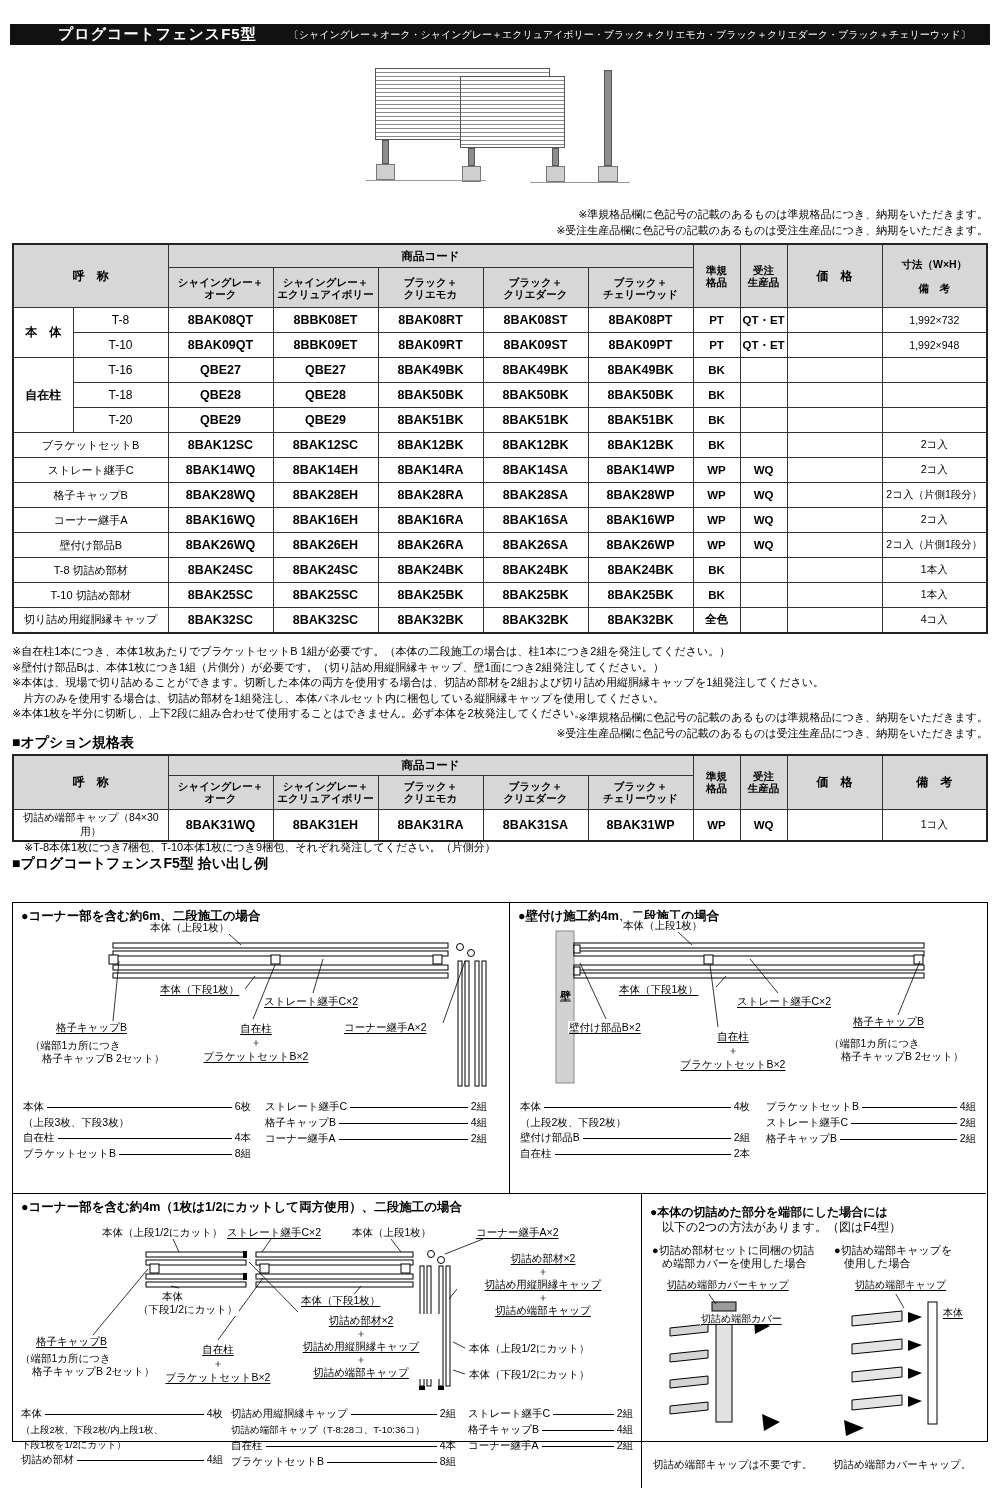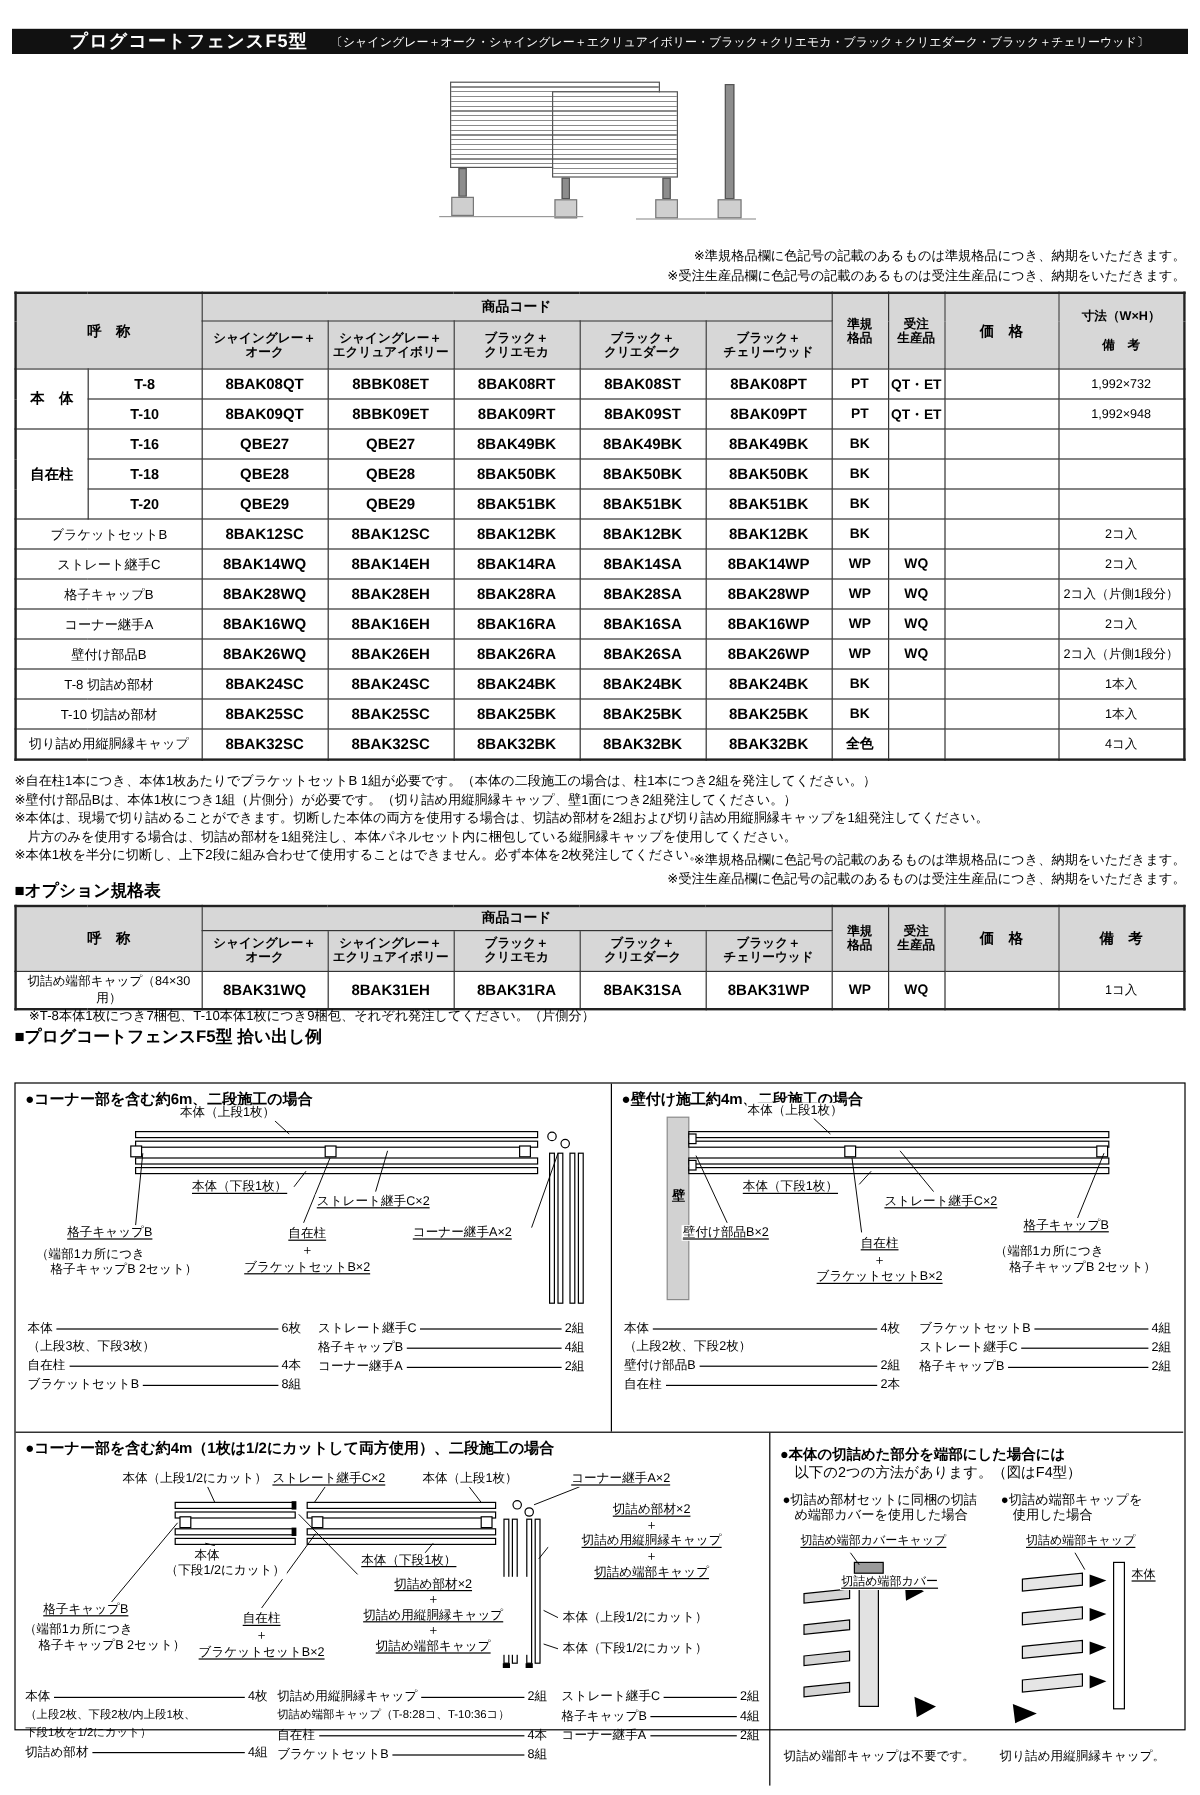--- a/index.html
+++ b/index.html
@@ -3,23 +3,23 @@
 <meta charset="utf-8">
 <style>
   * { margin:0; padding:0; box-sizing:border-box; }
   html,body { width:1000px; height:1496px; background:#fff; }
   body { font-family:"Liberation Sans","DejaVu Sans",sans-serif; color:#000; position:relative; overflow:hidden; }
   .page { position:absolute; inset:0; }
   .abs { position:absolute; }
 
   
   .titlebar { position:absolute; left:10px; top:24px; width:980px; height:21px; background:#111;
-              display:flex; align-items:center; }
+              display:flex; align-items:center;gap:27px; }
   .titlebar .t { color:#fff; font-size:15px; font-weight:bold; margin-left:48px; letter-spacing:1px; white-space:nowrap; }
-  .titlebar .s { color:#fff; font-size:10px; margin-left:19px; white-space:nowrap; }
+  .titlebar .s { color:#fff; font-size:10px; margin-left:5px; white-space:nowrap; }
 
   
   .illus { position:absolute; left:360px; top:58px; width:300px; height:150px; }
   .panel { position:absolute; border:1px solid #555;
            background:repeating-linear-gradient(to bottom,#fff 0 3px,#8a8a8a 3px 4px); }
   .post  { position:absolute; background:#8d8d8d; border:1px solid #555; }
   .footing { position:absolute; background:#cfcfcf; border:1px solid #777; }
   .ground { position:absolute; height:1px; background:#999; }
 
   .note { font-size:11px; line-height:15.5px; white-space:nowrap; }
@@ -28,21 +28,21 @@
   
   table.spec { border-collapse:collapse; table-layout:fixed; width:974px; border:2px solid #222; }
   table.spec th, table.spec td { border:1px solid #333; text-align:center; vertical-align:middle; padding:1px; overflow:hidden; }
   table.spec th { background:#d7d7d7; font-weight:bold; font-size:10.5px; line-height:12px; white-space:pre-line; }
   tr.hrow1 th { height:20px; }
   tr.hrow2 th { height:34px; }
   table.spec td { height:25px; }
   td.code { font-weight:bold; font-size:12.5px; letter-spacing:0; }
   td.code.sm { font-size:11.5px; }
   td.grp { font-weight:bold; font-size:12px; }
-  td.sub { font-weight:bold; font-size:12px; }
+  td.sub { font-weight:normal; font-size:12px; }
   td.namecell { font-size:11px; }
   td.rmk { font-size:10.5px; }
   .h2 { font-weight:bold; font-size:14px; white-space:nowrap; }
 
   
   .bigbox { position:absolute; left:12px; top:902px; width:976px; height:540px; border:1.5px solid #000; }
   .exbox { position:absolute; }
   .extitle { position:absolute; left:8px; top:5px; font-size:12.5px; font-weight:bold; white-space:nowrap; }
   .div-line { position:absolute; background:#000; }
   .dsvg { position:absolute; left:0; top:0; }
@@ -686,17 +686,17 @@
         <g fill="#000">
           <polygon points="78,18 92,23 78,29"></polygon>
           <polygon points="78,46 92,51 78,57"></polygon>
           <polygon points="78,74 92,79 78,85"></polygon>
           <polygon points="78,102 92,107 78,113"></polygon>
           <polygon points="14,126 34,134 16,142"></polygon>
         </g>
         <line x1="60" y1="-10" x2="74" y2="14" stroke="#000" stroke-width="0.8"></line>
       </svg>
       <div class="dlbl ul" style="left:300px;top:112px;font-size:10px;">本体</div>
-      <div class="dlbl" style="left:190px;top:264px;font-size:10.5px;">切り詰め用縦胴縁キャップ。</div>
+      <div class="dlbl" style="left:190px;top:264px;font-size:10.5px;">切詰め端部カバーキャップ。</div>
     </div>
   </div>
 
 </div>
 
 </body></html>

